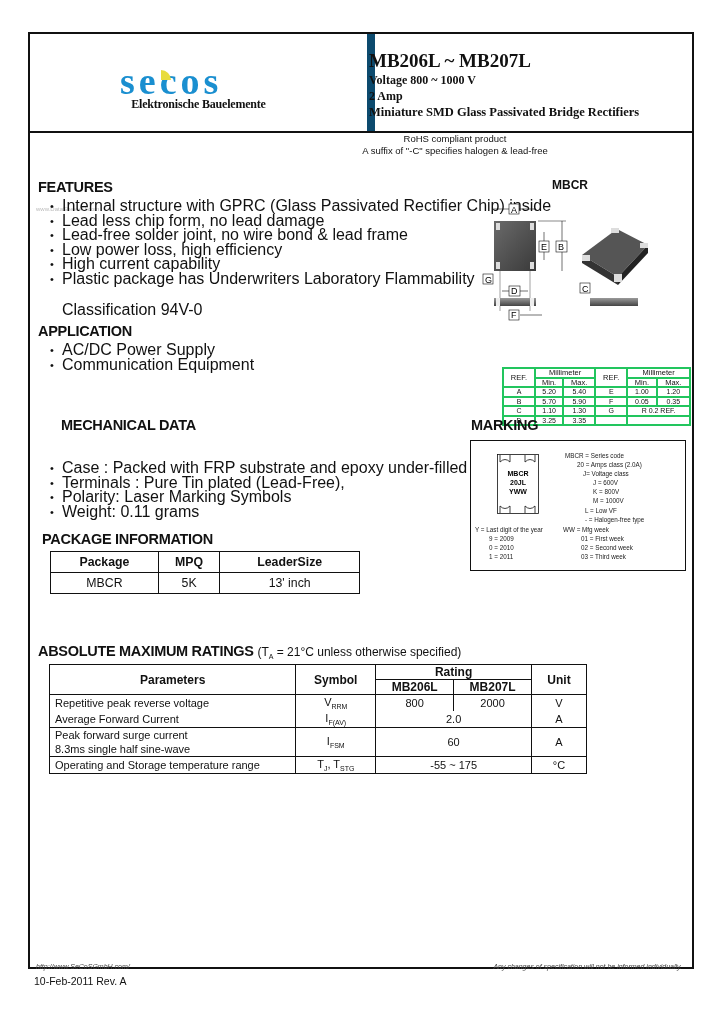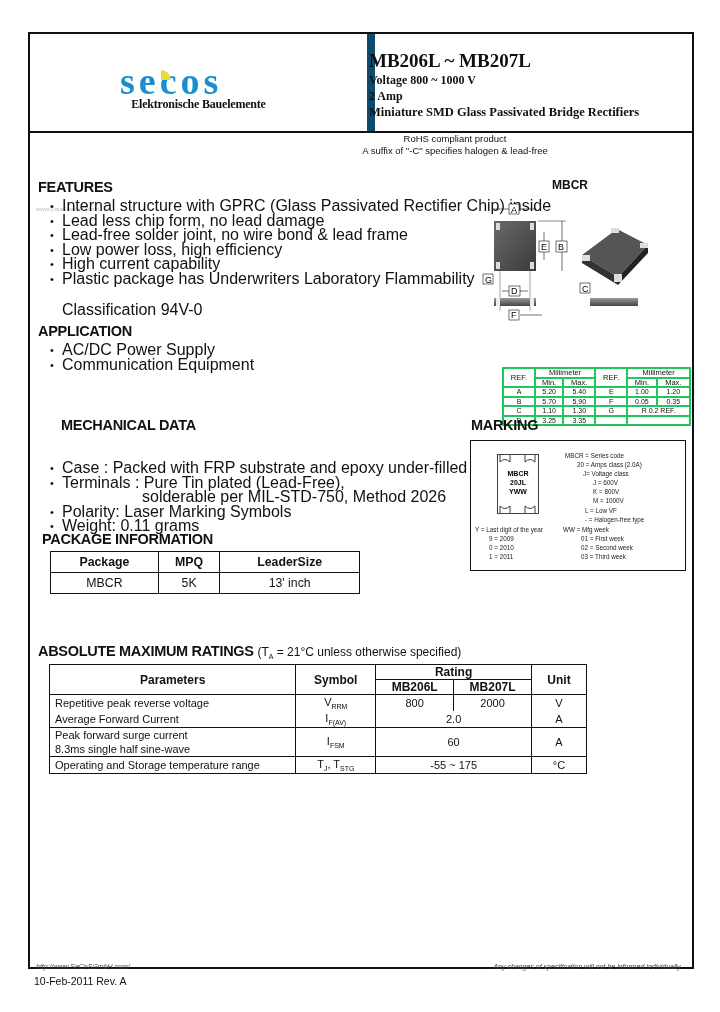--- a/index.html
+++ b/index.html
@@ -201,21 +201,20 @@
   <div class="section-title" style="left:8px; top:289px;">APPLICATION</div>
   <ul class="bullets" style="left:20px; top:309px;">
     <li>AC/DC Power Supply</li>
     <li>Communication Equipment</li>
   </ul>
 
   <div class="section-title" style="left:8px; top:383px;margin-left:23px;">MECHANICAL DATA</div>
   <ul class="bullets" style="left:20px; top:403px;margin-top:24px;">
     <li>Case : Packed with FRP substrate and epoxy under-filled</li>
     <li>Terminals : Pure Tin plated (Lead-Free),</li>
-    <li class="indent">solderable per MIL-STD-750, Method 2026</li>
     <li>Polarity: Laser Marking Symbols</li>
     <li>Weight: 0.11 grams</li>
   </ul>
 
   <div class="section-title" style="left:441px; top:383px;">MARKING</div>
   <div class="marking-box">
     <svg style="position:absolute; left:26px; top:13px;" width="42" height="60" viewBox="0 0 42 60">
       <rect x="0.5" y="0.5" width="41" height="59" fill="#fff" stroke="#111" stroke-width="0.8"></rect>
       <path d="M3 1 V8 Q8 3 13 8 V1" fill="none" stroke="#111" stroke-width="0.8"></path>
       <path d="M28 1 V8 Q33 3 38 8 V1" fill="none" stroke="#111" stroke-width="0.8"></path>

